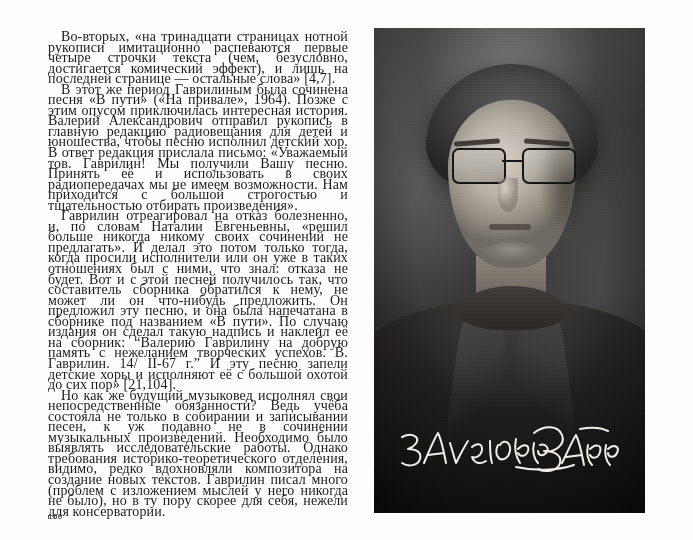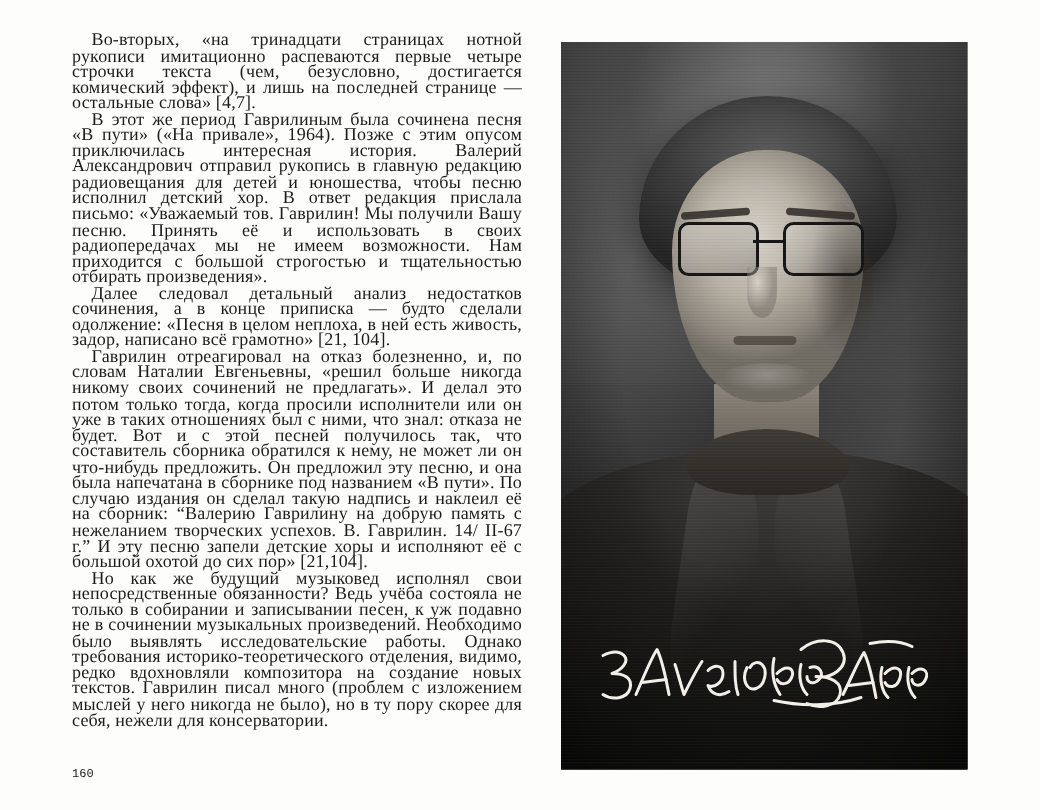--- a/index.html
+++ b/index.html
@@ -15,23 +15,23 @@
   }
   .page {
     position: relative;
     width: 693px;
     height: 540px;
     background: #fdfdfb;
   }
   .text-column {
     position: absolute;
     left: 48px;
-    top: 21px;
+    top: 32px;
     width: 300px;
-    font-size: 12px;
+    font-size: 14px;
     line-height: 10.55px;
     text-align: justify;
     color: #1b1b1b;
     letter-spacing: 0.01em;
   }
   .text-column p {
     margin: 0;
     text-indent: 13px;
     hyphens: manual;
   }
@@ -233,21 +233,20 @@
   }
 </style>
 </head>
 <body>
 
 <div class="page">
 
   <div class="text-column">
     <p>Во-вторых, «на тринадцати страницах нотной рукописи имитационно распеваются первые четыре строчки текста (чем, безусловно, достигается комический эффект), и лишь на последней странице — остальные слова» [4,7].</p>
     <p>В этот же период Гаврилиным была сочинена песня «В пути» («На привале», 1964). Позже с этим опусом приключилась интересная история. Валерий Александрович отправил рукопись в главную редакцию радиовещания для детей и юношества, чтобы песню исполнил детский хор. В ответ редакция прислала письмо: «Уважаемый тов. Гаврилин! Мы получили Вашу песню. Принять её и использовать в своих радиопередачах мы не имеем возможности. Нам приходится с большой строгостью и тщательностью отбирать произведения».</p>
-    <p>Далее следовал детальный анализ недостатков сочинения, а в конце приписка — будто сделали одолжение: «Песня в целом неплоха, в ней есть живость, задор, написано всё грамотно» [21, 104].</p>
     <p>Гаврилин отреагировал на отказ болезненно, и, по словам Наталии Евгеньевны, «решил больше никогда никому своих сочинений не предлагать». И делал это потом только тогда, когда просили исполнители или он уже в таких отношениях был с ними, что знал: отказа не будет. Вот и с этой песней получилось так, что составитель сборника обратился к нему, не может ли он что-нибудь предложить. Он предложил эту песню, и она была напечатана в сборнике под названием «В пути». По случаю издания он сделал такую надпись и наклеил её на сборник: “Валерию Гаврилину на добрую память с нежеланием творческих успехов. В. Гаврилин. 14/ II-67 г.” И эту песню запели детские хоры и исполняют её с большой охотой до сих пор» [21,104].</p>
     <p>Но как же будущий музыковед исполнял свои непосредственные обязанности? Ведь учёба состояла не только в собирании и записывании песен, к уж подавно не в сочинении музыкальных произведений. Необходимо было выявлять исследовательские работы. Однако требования историко-теоретического отделения, видимо, редко вдохновляли композитора на создание новых текстов. Гаврилин писал много (проблем с изложением мыслей у него никогда не было), но в ту пору скорее для себя, нежели для консерватории.</p>
   </div>
 
   <div class="photo-frame">
     <div class="photo-bg"></div>
     <div class="jacket"></div>
     <div class="lapel-left"></div>
     <div class="lapel-right"></div>
     <div class="neck"></div>

